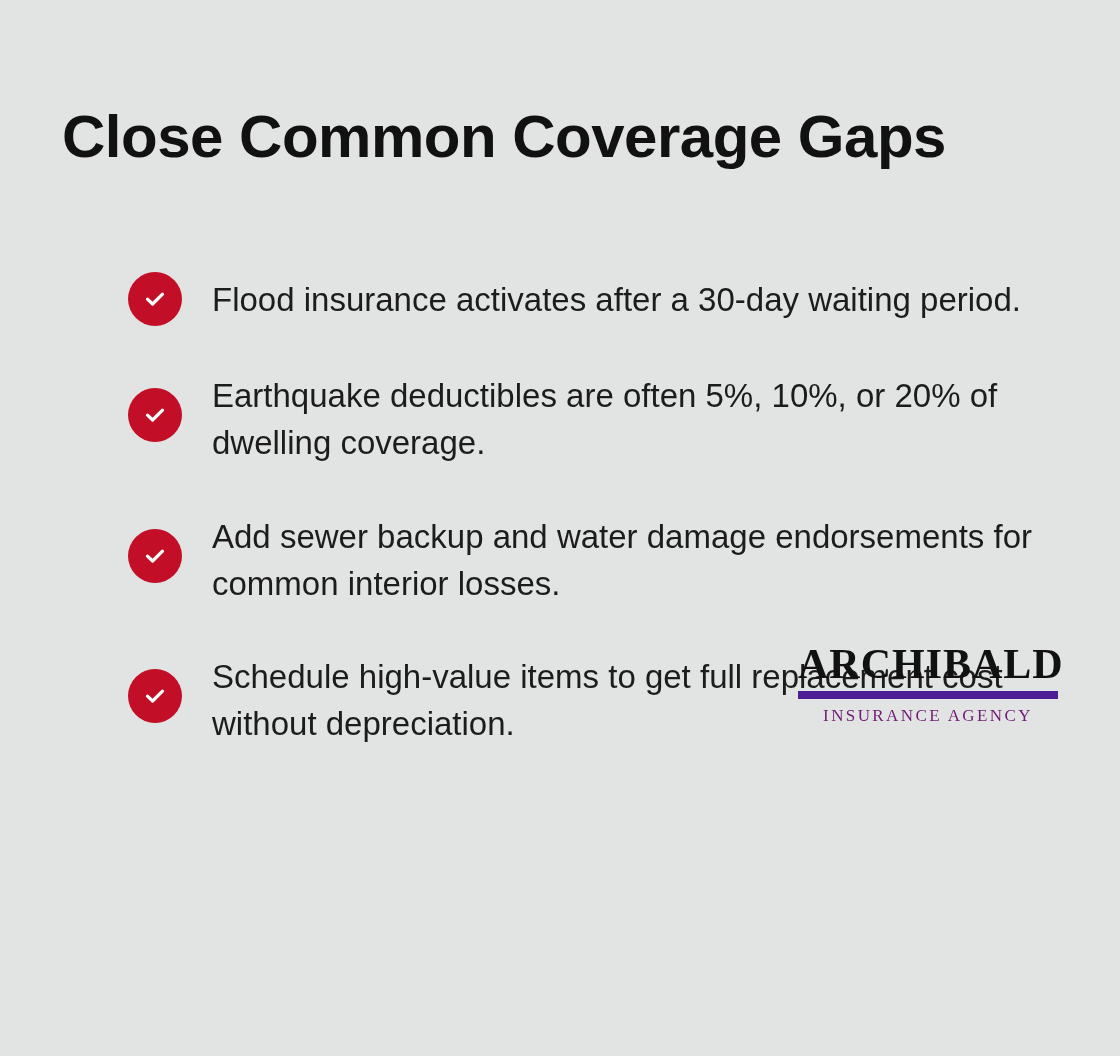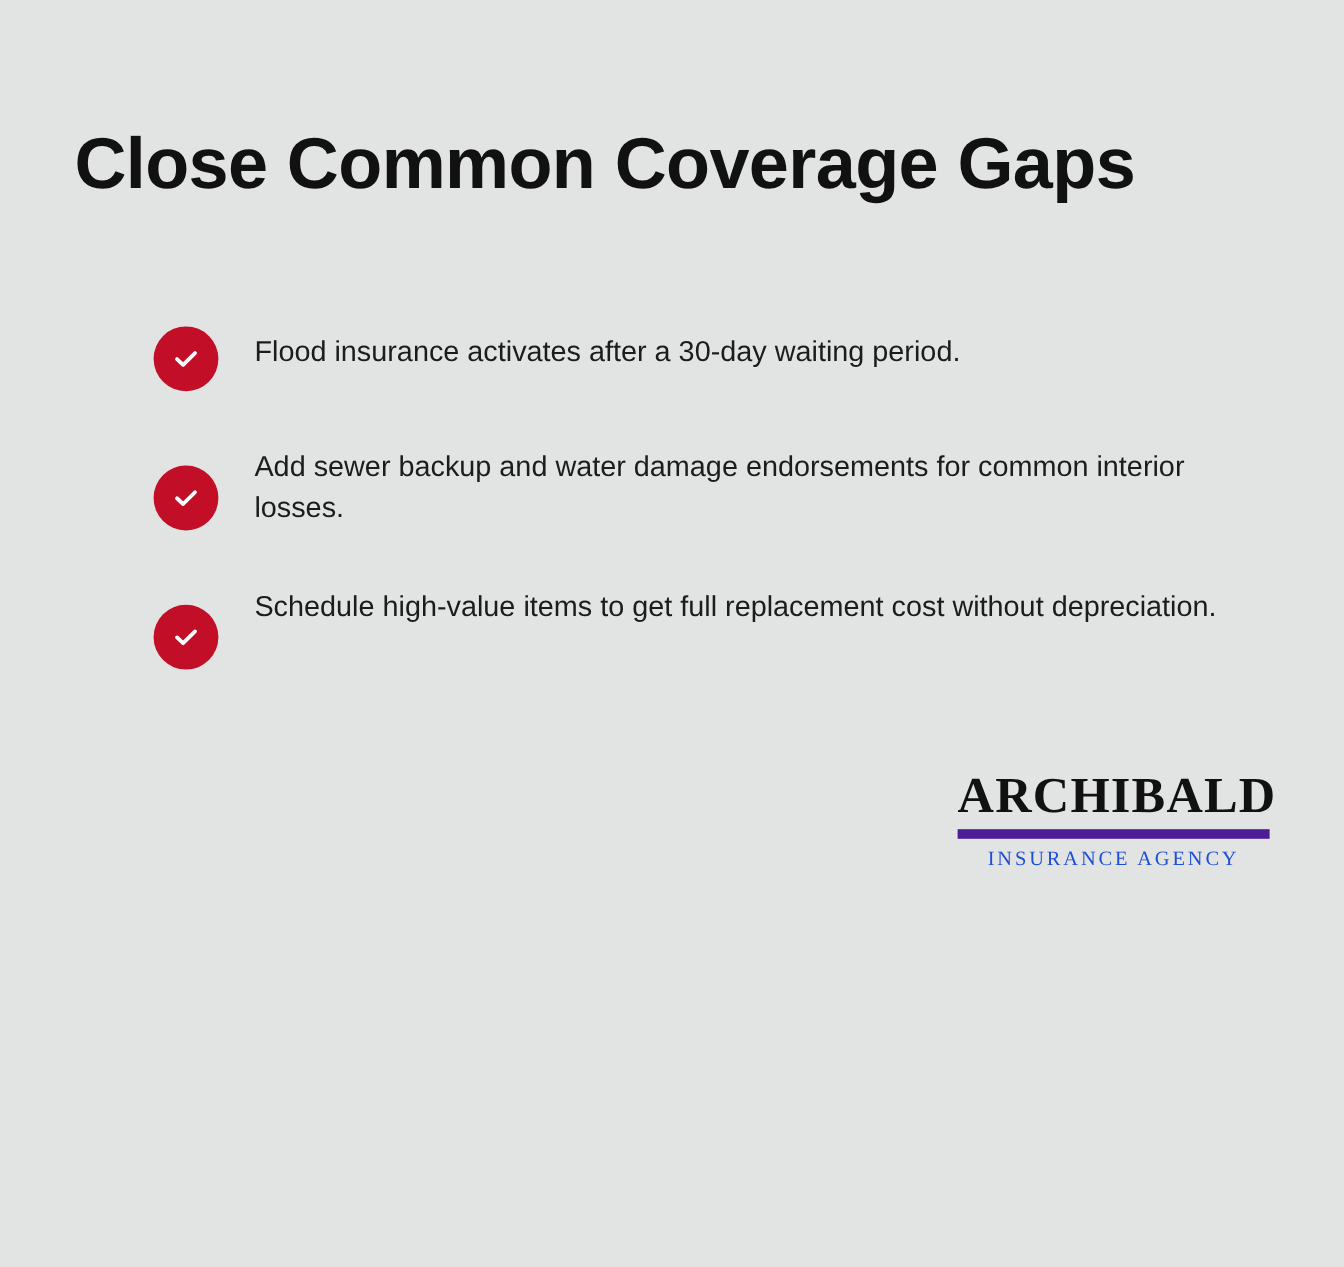--- a/index.html
+++ b/index.html
@@ -51,21 +51,21 @@
     display: flex;
     align-items: center;
     justify-content: center;
     margin-right: 30px;
     margin-top: 2px;
   }
   .check-badge svg {
     display: block;
   }
   .item-text {
-    font-size: 24px;
+    font-size: 33px;
     line-height: 1.42;
     color: #1c1c1c;
     max-width: 860px;
     padding-top: 5px;
   }
   
   .list-item.single .check-badge { margin-top: 0px; }
   .list-item.multi .check-badge { margin-top: 20px; }
 
   .logo {
@@ -82,21 +82,21 @@
     letter-spacing: 1px;
     color: #111111;
     line-height: 1;
     padding-bottom: 6px;
     border-bottom: 8px solid #4c1d95;
   }
   .logo-sub {
     font-family: "Liberation Serif", serif;
     font-size: 17px;
     letter-spacing: 2.4px;
-    color: #1d4ed8;
+    color: #701a75;
     margin-top: 7px;
   }
 </style>
 </head>
 <body>
 
 <div class="card">
 
   <div class="title">Close Common Coverage Gaps</div>
 
@@ -104,20 +104,28 @@
 
     <div class="list-item single">
       <span class="check-badge">
         <svg width="26" height="26" viewBox="0 0 26 26" aria-hidden="true">
           <path d="M5.5 13.2 L10.6 18 L20.5 8.2" fill="none" stroke="#ffffff" stroke-width="3.2" stroke-linecap="round" stroke-linejoin="round"></path>
         </svg>
       </span>
       <span class="item-text">Flood insurance activates after a 30-day waiting period.</span>
     </div>
 
+    <div class="list-item multi">
+      <span class="check-badge">
+        <svg width="26" height="26" viewBox="0 0 26 26" aria-hidden="true">
+          <path d="M5.5 13.2 L10.6 18 L20.5 8.2" fill="none" stroke="#ffffff" stroke-width="3.2" stroke-linecap="round" stroke-linejoin="round"></path>
+        </svg>
+      </span>
+      <span class="item-text">Earthquake deductibles are often 5%, 10%, or 20% of dwelling coverage.</span>
+    </div>
 
 
     <div class="list-item multi">
       <span class="check-badge">
         <svg width="26" height="26" viewBox="0 0 26 26" aria-hidden="true">
           <path d="M5.5 13.2 L10.6 18 L20.5 8.2" fill="none" stroke="#ffffff" stroke-width="3.2" stroke-linecap="round" stroke-linejoin="round"></path>
         </svg>
       </span>
       <span class="item-text">Add sewer backup and water damage endorsements for common interior losses.</span>
     </div>

